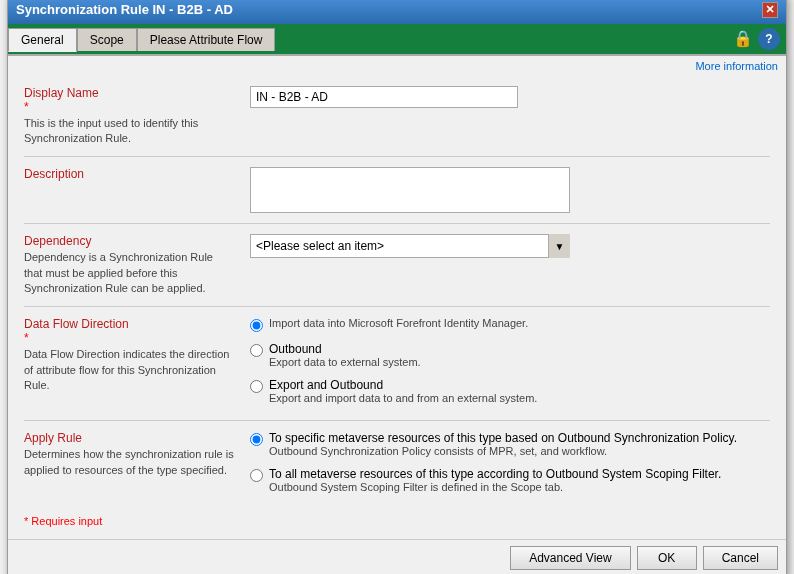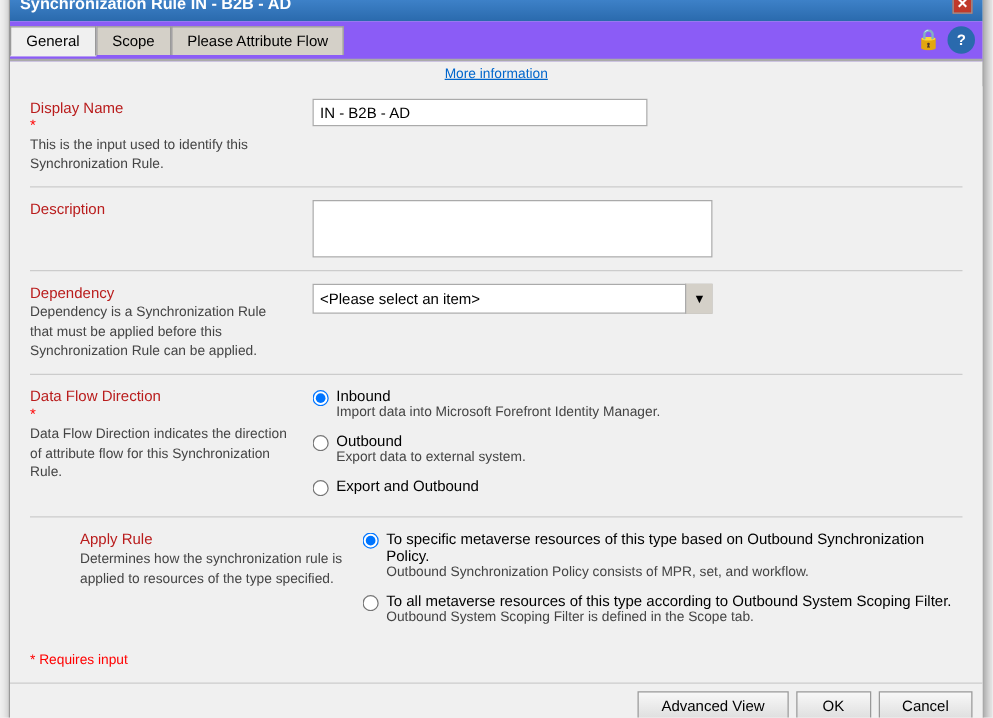--- a/index.html
+++ b/index.html
@@ -72,26 +72,25 @@
     .icon-btn {
       width: 22px;
       height: 22px;
       display: flex;
       align-items: center;
       justify-content: center;
       cursor: pointer;
       font-size: 14px;
     }
     .more-info-link {
-      text-align: center;
+      text-align: right;
       padding: 4px 8px;
       color: #0066cc;
       cursor: pointer;
       font-size: 11px;
-      text-decoration: underline;
     }
     .content {
       padding: 0 16px 8px 16px;
       background: #f0f0f0;
     }
     .section {
       display: flex;
       border-bottom: 1px solid #ccc;
       padding: 10px 0;
       gap: 16px;
@@ -208,21 +207,21 @@
       padding: 4px 18px;
       font-size: 12px;
       border: 1px solid #999;
       background: linear-gradient(to bottom, #f8f8f8, #ddd);
       cursor: pointer;
       min-width: 60px;
     }
     .tabs-row {
       display: flex;
       align-items: center;
-      background: #8b5cf6;
+      background: #15803d;
       border-bottom: 2px solid #aaa;
     }
   </style>
 </head>
 <body>
 
 <div class="dialog">
 
   <div class="title-bar">
     <span>Synchronization Rule IN - B2B - AD</span>
@@ -293,41 +292,41 @@
         <div class="label-title">
           <span>Data Flow Direction</span>
         </div>
         <span class="required-star">*</span>
         <div class="label-desc">Data Flow Direction indicates the direction of attribute flow for this Synchronization Rule.</div>
       </div>
       <div class="section-content">
         <div class="radio-option">
           <input type="radio" name="dataflow" id="inbound" checked="" style="">
           <div class="radio-label">
-            <span class="radio-title">Inbound</span>
             <span class="radio-desc">Import data into Microsoft Forefront Identity Manager.</span>
           </div>
         </div>
         <div class="radio-option">
           <input type="radio" name="dataflow" id="outbound" style="">
           <div class="radio-label">
             <span class="radio-title">Outbound</span>
             <span class="radio-desc">Export data to external system.</span>
           </div>
         </div>
         <div class="radio-option">
           <input type="radio" name="dataflow" id="inbound_outbound" style="">
           <div class="radio-label">
             <span class="radio-title">Export and Outbound</span>
-          </div>
-        </div>
-      </div>
-    </div>
-
-    <div class="section" style="border-bottom: none; margin-left: 40px;">
+            <span class="radio-desc">Export and import data to and from an external system.</span>
+          </div>
+        </div>
+      </div>
+    </div>
+
+    <div class="section" style="border-bottom: none;">
       <div class="section-label">
         <div class="label-title">Apply Rule</div>
         <div class="label-desc">Determines how the synchronization rule is applied to resources of the type specified.</div>
       </div>
       <div class="section-content">
         <div class="radio-option">
           <input type="radio" name="applyrule" id="specific" checked="" style="">
           <div class="radio-label">
             <span class="radio-title">To specific metaverse resources of this type based on Outbound Synchronization Policy.</span>
             <span class="radio-desc">Outbound Synchronization Policy consists of MPR, set, and workflow.</span>

